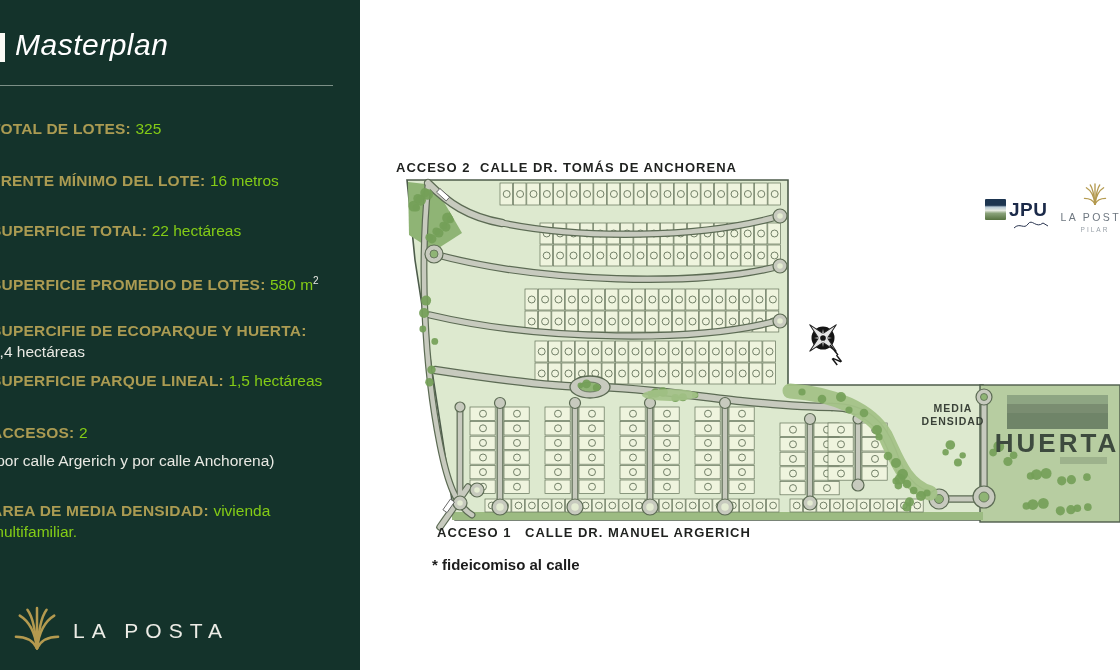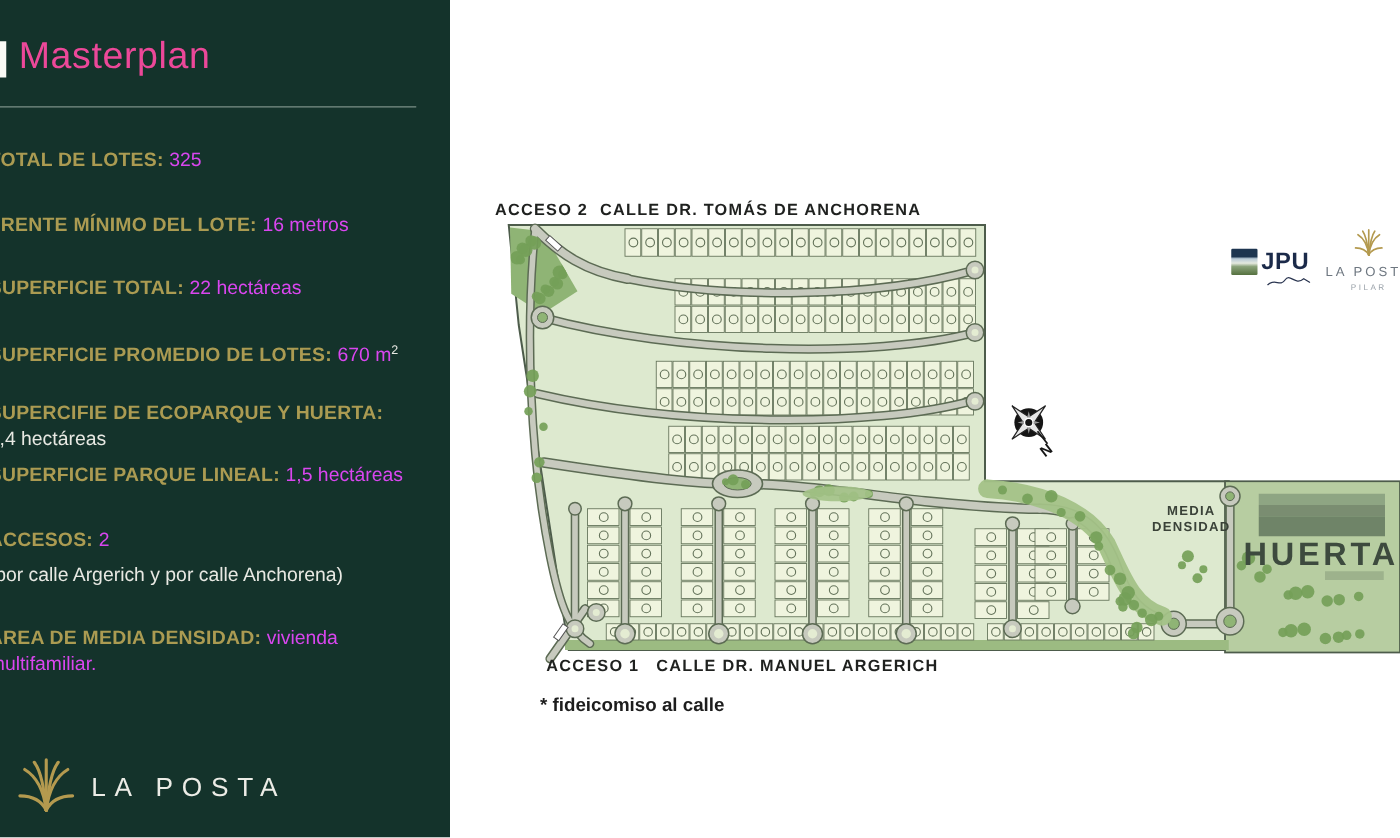--- a/index.html
+++ b/index.html
@@ -5,25 +5,25 @@
   html,body{margin:0;padding:0;}
   body{
     width:1120px;height:670px;position:relative;overflow:hidden;
     background:#ffffff;
     font-family:"Liberation Sans","DejaVu Sans",sans-serif;
   }
   
   .sidebar{position:absolute;left:0;top:0;width:360px;height:670px;background:#14332b;}
   .edge-notch{position:absolute;left:0;top:33px;width:5px;height:29px;background:#fafaf5;}
   .sb-title{position:absolute;left:15px;top:28px;font-size:30px;font-weight:500;
-    letter-spacing:.5px;color:#ec4899;}
+    letter-spacing:.5px;color:#ffffff;font-style:italic;}
   .sb-divider{position:absolute;left:0;top:85px;width:333px;height:1px;background:rgba(210,220,212,.55);}
   .sb-item{position:absolute;left:-9px;width:352px;font-size:15.5px;line-height:21px;color:#e8e9e3;}
   .sb-item .lbl{font-weight:bold;color:#ab9b52;letter-spacing:.2px;}
-  .sb-item .val{color:#d946ef;}
+  .sb-item .val{color:#84cc16;}
   .sb-item .val-block{display:block;color:#e8e9e3;}
   .sb-item .note{display:block;margin-top:7px;color:#e8e9e3;}
   .sb-item sup{font-size:10px;}
   .i1{top:118px}.i2{top:170px}.i3{top:220px}.i4{top:270px}
   .i5{top:320px}.i6{top:370px}.i7{top:422px}.i8{top:500px;width:330px;}
   .footer-logo{position:absolute;left:14px;top:606px;width:300px;height:50px;}
   .footer-logo svg{position:absolute;left:0;top:0;}
   .footer-logo .word{position:absolute;left:59px;top:13px;font-size:21px;letter-spacing:7px;
     font-weight:500;color:#ecece6;}
   
@@ -59,21 +59,21 @@
   <div class="sb-item i1">
     <span class="lbl">TOTAL DE LOTES: </span><span class="val">325</span>
   </div>
   <div class="sb-item i2">
     <span class="lbl">FRENTE MÍNIMO DEL LOTE: </span><span class="val">16 metros</span>
   </div>
   <div class="sb-item i3">
     <span class="lbl">SUPERFICIE TOTAL: </span><span class="val">22 hectáreas</span>
   </div>
   <div class="sb-item i4">
-    <span class="lbl">SUPERFICIE PROMEDIO DE LOTES: </span><span class="val">670 m</span><sup>2</sup>
+    <span class="lbl">SUPERFICIE PROMEDIO DE LOTES: </span><span class="val">580 m</span><sup>2</sup>
   </div>
   <div class="sb-item i5">
     <span class="lbl">SUPERCIFIE DE ECOPARQUE Y HUERTA:</span>
     <span class="val-block">4,4 hectáreas</span>
   </div>
   <div class="sb-item i6">
     <span class="lbl">SUPERFICIE PARQUE LINEAL: </span><span class="val">1,5 hectáreas</span>
   </div>
   <div class="sb-item i7">
     <span class="lbl">ACCESOS: </span><span class="val">2</span>

